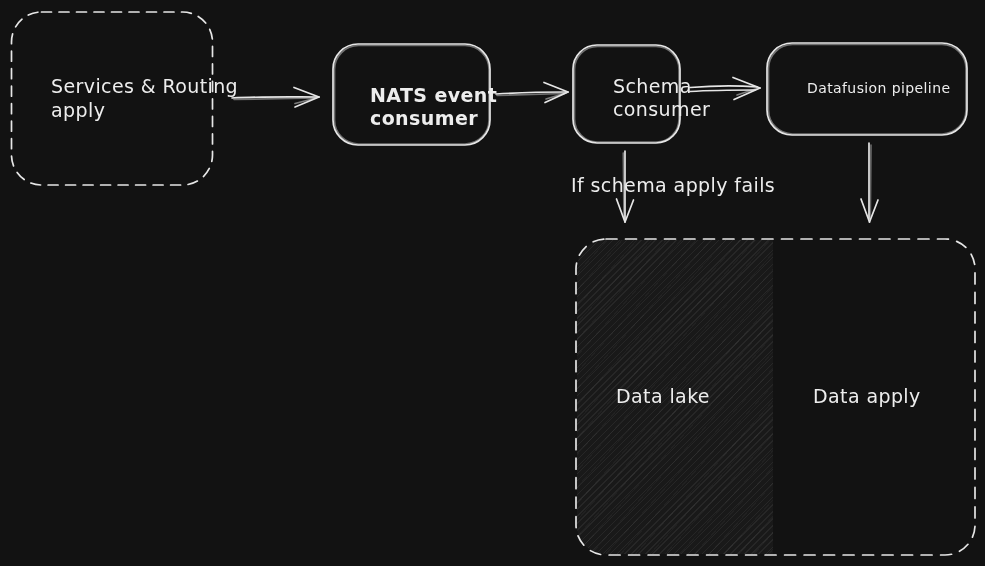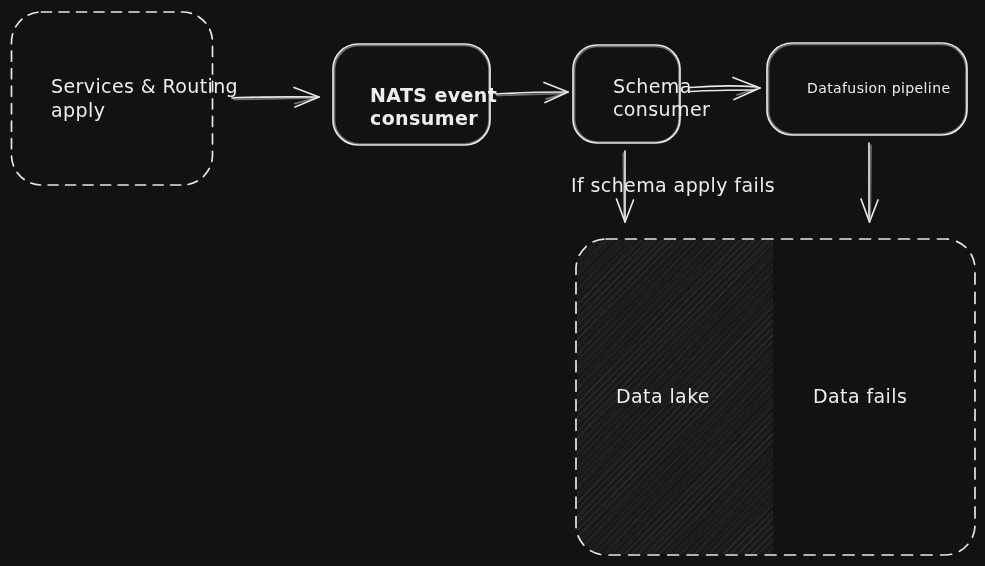--- a/index.html
+++ b/index.html
@@ -142,16 +142,16 @@
     <span>Datafusion pipeline</span>
   </div>
 
   <div class="annotation" style="left:553px; top:174px;margin-left:18px;">If schema apply fails</div>
 
   <div class="label" style="left:576px; top:239px; width:197px; height:316px;">
     <span>Data lake</span>
   </div>
 
   <div class="label" style="left:773px; top:239px; width:202px; height:316px;">
-    <span>Data fails</span>
+    <span>Data apply</span>
   </div>
 
 </div>
 
 </body></html>

